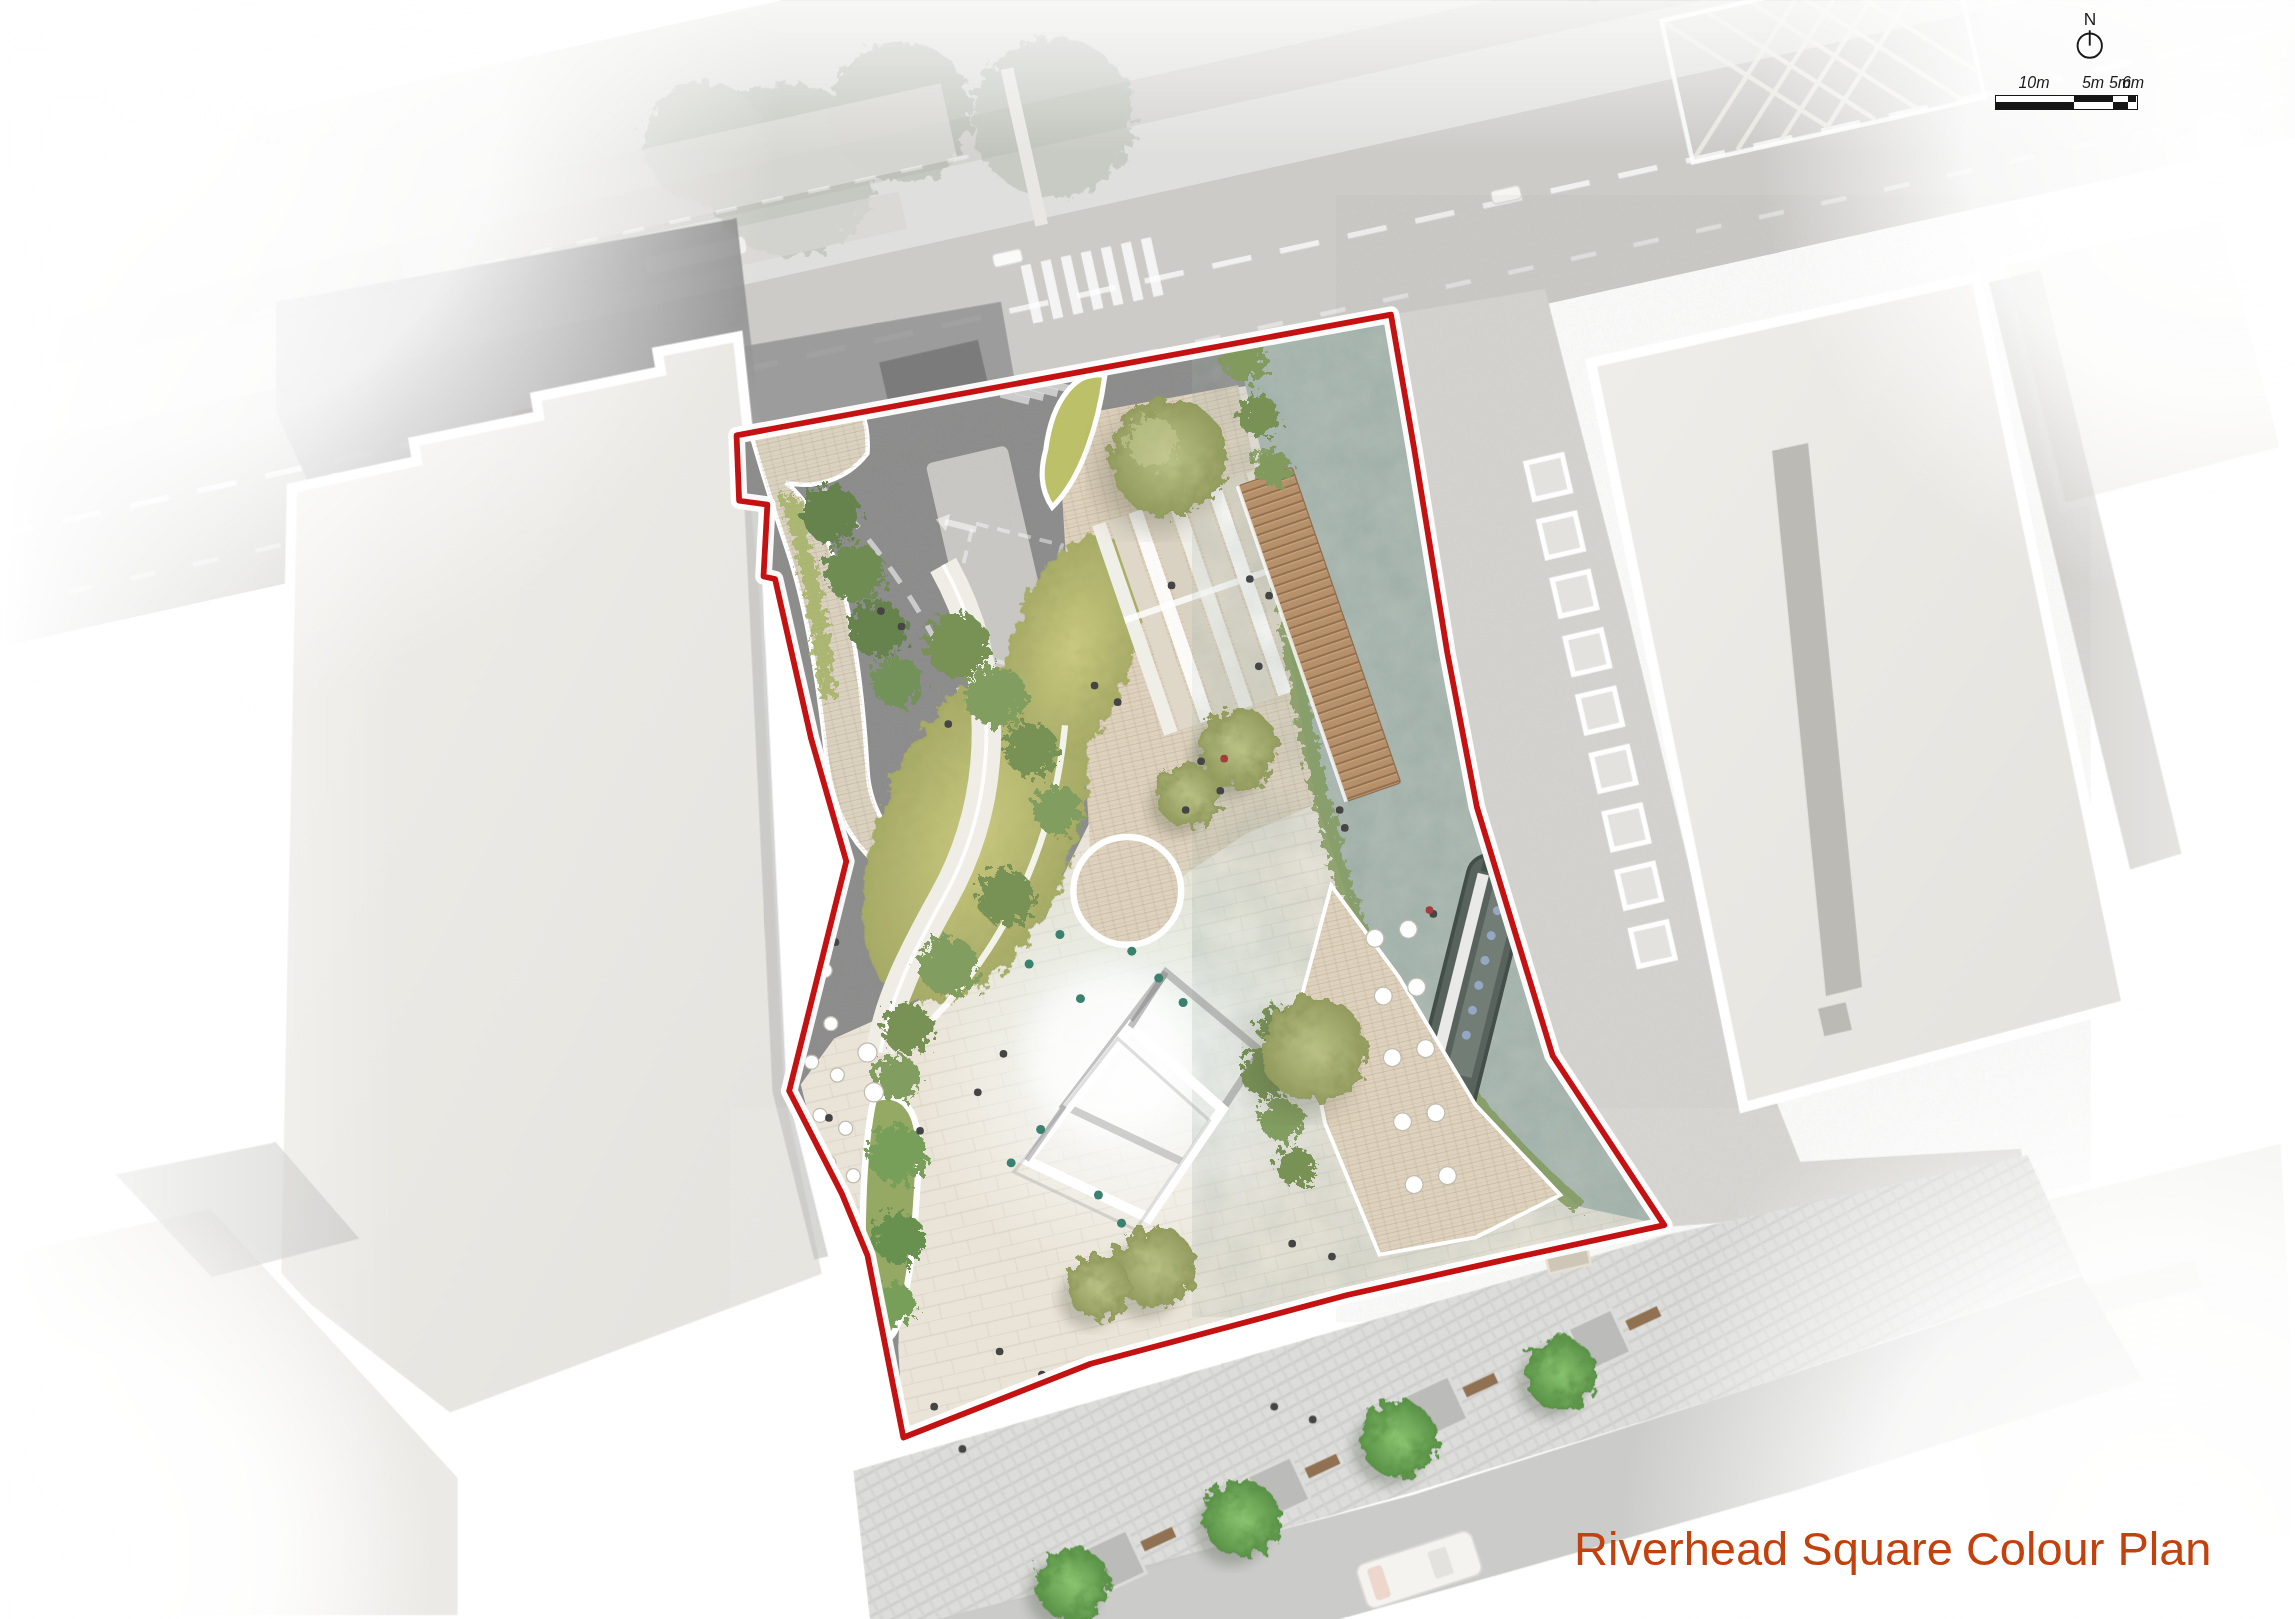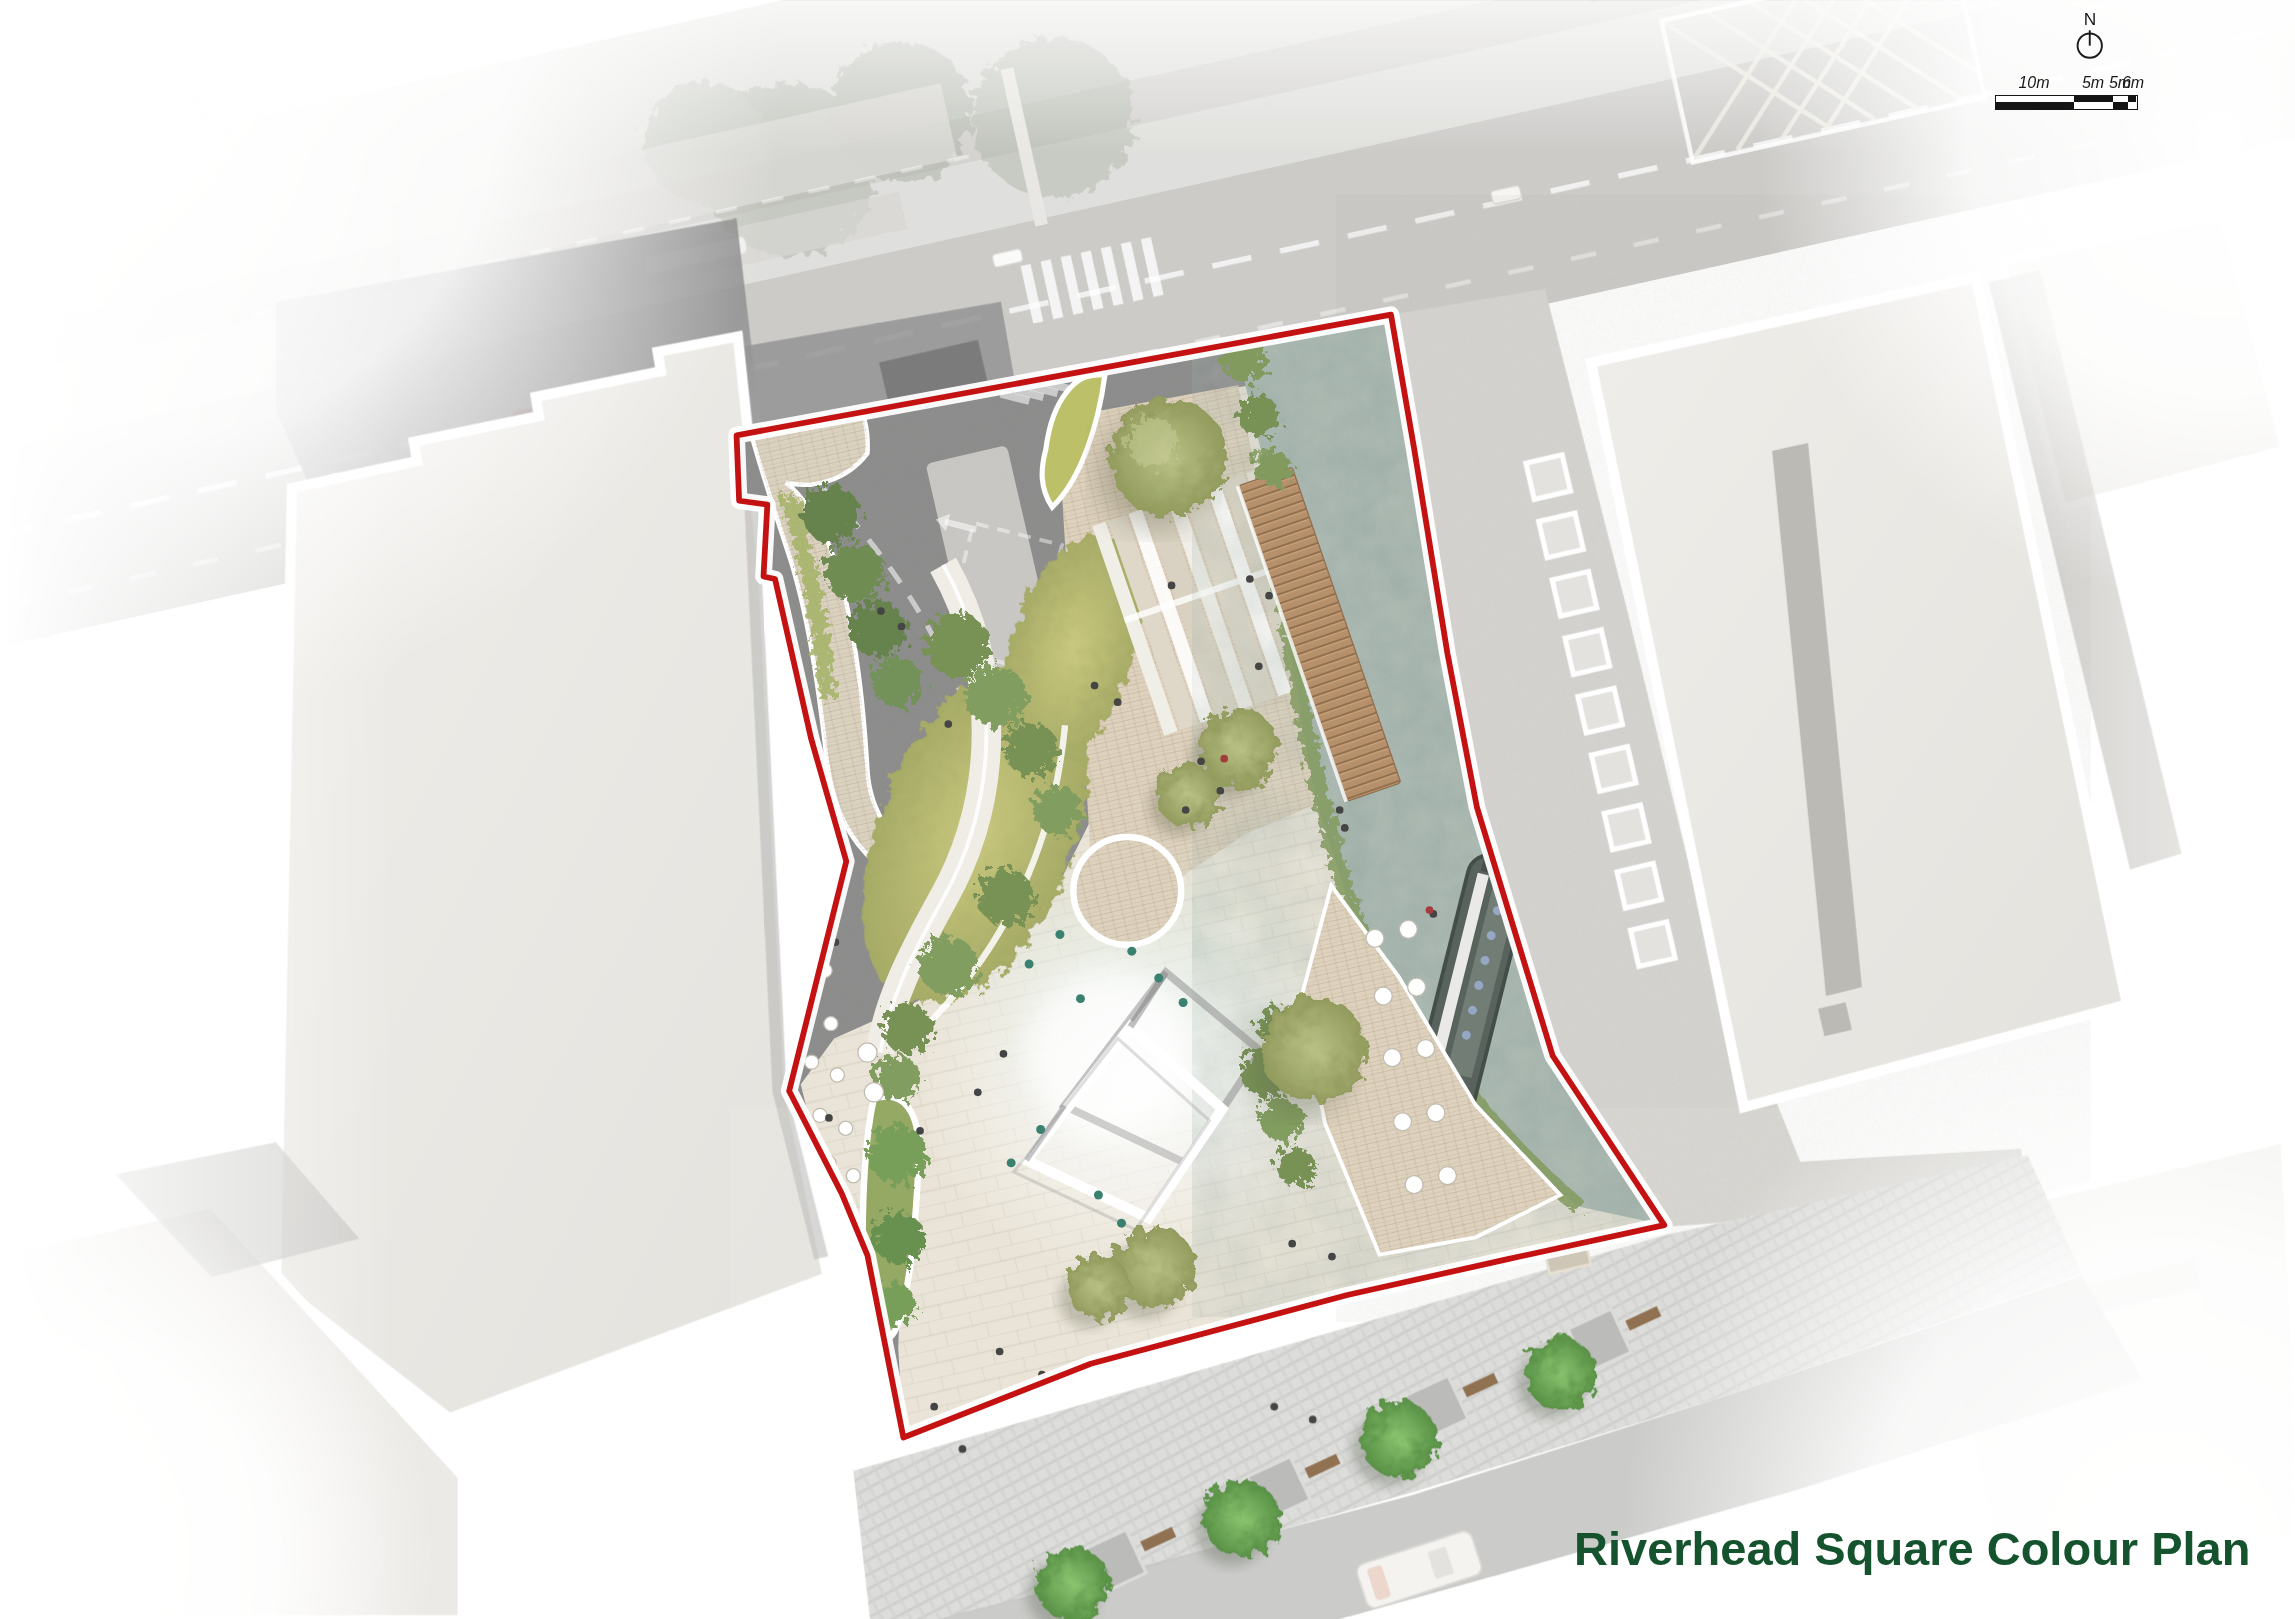--- a/index.html
+++ b/index.html
@@ -1,20 +1,20 @@
 <!DOCTYPE html>
 <html style="font-size:10.3px"><head>
 <meta charset="utf-8">
 <style>
   html,body{margin:0;padding:0;background:#ffffff;}
   .page{position:relative;width:2295px;height:1620px;background:#ffffff;overflow:hidden;
         font-family:"Liberation Sans",sans-serif;}
   .plan-svg{position:absolute;left:0;top:0;width:2295px;height:1620px;display:block;}
-  .title{position:absolute;left:1574px;top:1521px;font-size:47px;font-weight:700;
-         color:#14532d;letter-spacing:0px;white-space:nowrap;}
+  .title{position:absolute;left:1574px;top:1521px;font-size:47px;font-weight:400;
+         color:#c2410c;letter-spacing:0px;white-space:nowrap;}
   .north{position:absolute;left:2061px;top:10.3px;width:58px;text-align:center;color:#1a1a1a;}
   .north .n-label{font-size:17.3px;line-height:19px;display:block;}
   .scalebar{position:absolute;left:1995px;top:74px;width:145px;height:42px;color:#1a1a1a;font-style:italic;}
   .sb-labels{position:absolute;left:0;top:0;width:143px;height:19px;}
   .sb-labels span{position:absolute;top:0;font-size:16px;transform:translateX(-50%);}
   .sb-bar{position:absolute;left:0;top:21px;width:141px;border:1.3px solid #151515;}
   .sb-row{display:flex;height:6.4px;}
   .sb-seg{height:100%;}
 </style>
 </head>

